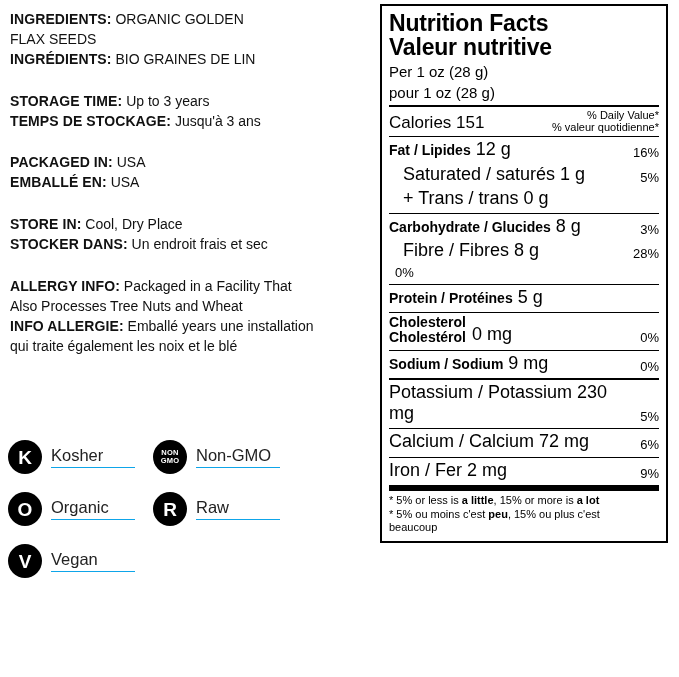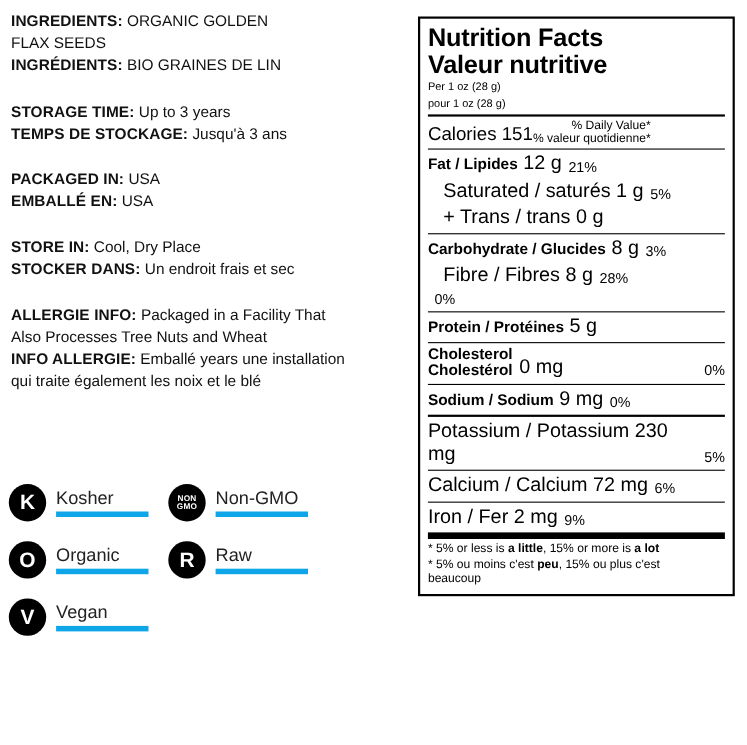--- a/index.html
+++ b/index.html
@@ -76,56 +76,57 @@
   }
   .badge-mark.twoline {
     font-size: 7.5px;
     line-height: 1.05;
     text-align: center;
     letter-spacing: 0.2px;
   }
   .badge-label {
     font-size: 16.5px;
     color: #222;
-    border-bottom: 5px solid #0ea5e9;
+    border-bottom: 1px solid #0ea5e9;
     padding-bottom: 2px;
     min-width: 84px;
   }
 
   
   #nutrition-panel {
     position: absolute;
     left: 380px;
-    top: 15px;
+    top: 4px;
     width: 288px;
     box-sizing: border-box;
     border: 2.5px solid #000;
     background: #fff;
     padding: 5px 7px 6px 7px;
     font-size: 12.5px;
     line-height: 1.18;
   }
   .nf-title {
     font-size: 23px;
     font-weight: bold;
     line-height: 1.06;
     letter-spacing: -0.2px;
   }
   .nf-serving {
-    font-size: 10px;
+    font-size: 15px;
     line-height: 1.2;
     margin-top: 3px;
   }
   .rule-thin { border-top: 1px solid #000; margin: 3px 0 0 0; }
   .rule-med  { border-top: 2px solid #000; margin: 3px 0 0 0; }
   .rule-thick{ border-top: 6px solid #000; margin: 3px 0 0 0; }
 
   .nf-row {
     display: flex;
     align-items: flex-end;
+    justify-content: space-between;
     padding: 2px 0 1px 0;
   }
   .nf-row .left { text-align: left; }
   .nf-row .right { text-align: right; white-space: nowrap; padding-left: 6px; }
 
   .cal-row { padding-top: 2px; padding-bottom: 0; }
   .cal-label { font-size: 17px; }
   .dv-head {
     font-size: 11px;
     text-align: right;
@@ -184,21 +185,21 @@
     <div class="info-line">
       <span class="lbl">STORE IN:</span><span class="val"> Cool, Dry Place</span>
     </div>
     <div class="info-line">
       <span class="lbl">STOCKER DANS:</span><span class="val"> Un endroit frais et sec</span>
     </div>
   </div>
 
   <div class="info-block">
     <div class="info-line">
-      <span class="lbl">ALLERGIE INFO:</span><span class="val"> Packaged in a Facility That</span>
+      <span class="lbl">ALLERGY INFO:</span><span class="val"> Packaged in a Facility That</span>
     </div>
     <div class="info-line">
       <span class="val">Also Processes Tree Nuts and Wheat</span>
     </div>
     <div class="info-line">
       <span class="lbl">INFO ALLERGIE:</span><span class="val"> Emballé years une installation</span>
     </div>
     <div class="info-line">
       <span class="val">qui traite également les noix et le blé</span>
     </div>
@@ -254,21 +255,21 @@
     <div class="dv-head">
       <div>% Daily Value*</div>
       <div>% valeur quotidienne*</div>
     </div>
   </div>
 
   <div class="rule-thin"></div>
 
   <div class="nf-row">
     <div class="left"><span class="nf-bold">Fat / Lipides</span><span class="nf-reg"> 12 g</span></div>
-    <div class="right dv-val">21%</div>
+    <div class="right dv-val">16%</div>
   </div>
   <div class="nf-row">
     <div class="left indent1"><span class="nf-reg">Saturated / saturés 1 g</span></div>
     <div class="right dv-val">5%</div>
   </div>
   <div class="nf-row">
     <div class="left indent1"><span class="nf-reg">+ Trans / trans 0 g</span></div>
     <div class="right dv-val"></div>
   </div>
 

